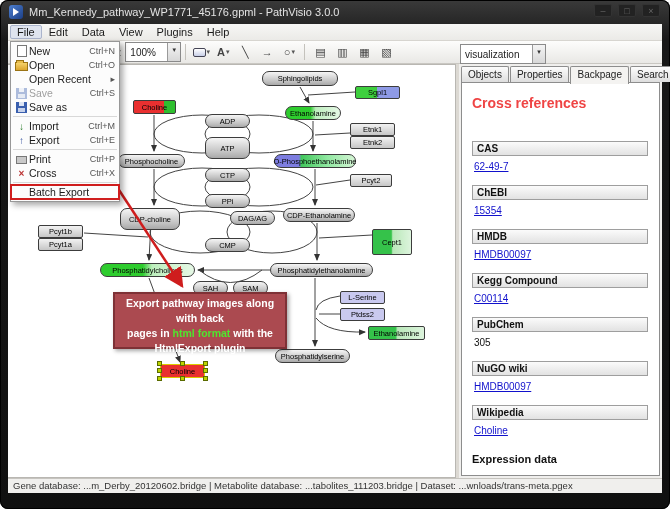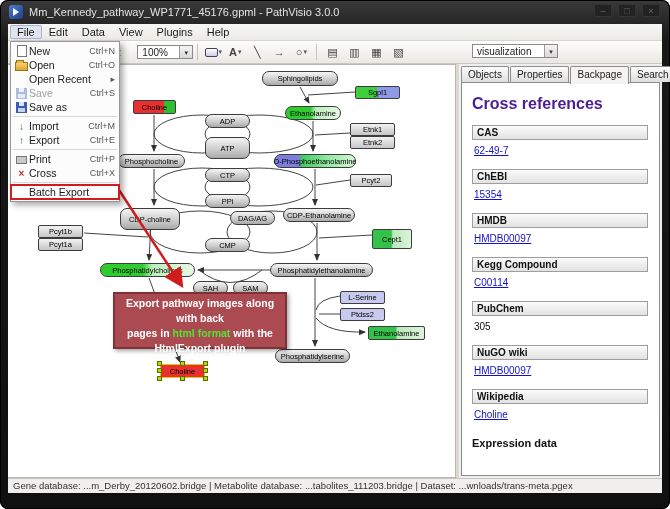--- a/index.html
+++ b/index.html
@@ -20,21 +20,21 @@
   .client{position:absolute;left:8px;top:24px;width:654px;height:469px;background:#f0efed;}
 
   .menubar{position:absolute;left:0;top:0;right:0;height:17px;background:linear-gradient(#f7f7f5,#ebeae7);border-bottom:1px solid #d7d5d0;display:flex;align-items:center;padding-left:2px;font-size:11px;color:#1a1a1a;}
   .menu{padding:1px 7px;border-radius:2px;}
   .menu.open{background:#dfe4ef;border:1px solid #aab4cc;padding:0 6px;}
 
   .toolbar{position:absolute;left:0;top:17px;right:0;height:23px;background:linear-gradient(#fdfdfc,#e9e8e5);border-bottom:1px solid #c9c7c2;display:flex;align-items:center;padding:0 4px;font-size:10px;color:#222;}
   .tb-btn{min-width:20px;height:18px;margin:0 1px;display:flex;align-items:center;justify-content:center;border:1px solid transparent;border-radius:2px;font-size:11px;color:#444;}
   .tb-sep{width:1px;height:16px;background:#c4c2bc;margin:0 4px;}
   .tb-caret{font-size:7px;color:#555;margin-left:1px;}
-  .combo{height:14px;background:#fff;border:1px solid #8a8a8a;display:flex;align-items:center;font-size:10px;margin-left:12px;}
+  .combo{height:20px;background:#fff;border:1px solid #8a8a8a;display:flex;align-items:center;font-size:10px;}
   .combo .val{padding:0 4px;flex:1;white-space:nowrap;overflow:hidden;}
   .combo .dd{width:13px;height:100%;background:linear-gradient(#f4f4f4,#d8d8d8);border-left:1px solid #9a9a9a;text-align:center;font-size:7px;line-height:14px;color:#333;}
   .zoom-label{margin:0 4px 0 6px;}
   .combo-zoom{width:56px;}
   .combo-viz{position:absolute;left:452px;top:3px;width:86px;}
 
   .ic-page{width:10px;height:12px;background:#fff;border:1px solid #777;}
   .ic-folder{position:relative;width:13px;height:9px;background:linear-gradient(#f6d26a,#dca62e);border:1px solid #9a7314;margin-top:3px;}
   .ic-folder::before{content:"";position:absolute;left:0;top:-3px;width:6px;height:2px;background:#e8bc4a;border:1px solid #9a7314;border-bottom:none;}
   .ic-disk{position:relative;width:11px;height:11px;background:#3a5fae;}
@@ -89,21 +89,21 @@
   .mi-print{width:11px;height:8px;background:#c9c9c9;border:1px solid #777;margin-top:2px;}
 
   
   .overlay-arrow{position:absolute;left:0;top:0;z-index:30;pointer-events:none;}
 
   
   .tabs{position:absolute;left:2px;top:2px;right:2px;height:17px;display:flex;gap:1px;}
   .tab{padding:2px 6px 0 6px;font-size:10px;color:#222;background:linear-gradient(#fcfcfc,#dedede);border:1px solid #8d8d8d;border-bottom:none;border-radius:2px 2px 0 0;height:16px;}
   .tab.active{background:#f4f3f1;height:18px;position:relative;z-index:2;}
   .panel-body{position:absolute;left:2px;top:18px;right:2px;bottom:2px;background:#ffffff;border:1px solid #8d8d8d;padding:8px 10px;overflow:hidden;}
-  .xref-title{color:#4c1d95;font-weight:bold;font-size:16px;margin:4px 0 12px 0;}
+  .xref-title{color:#ef4444;font-weight:bold;font-size:14px;margin:4px 0 30px 0;}
   .xref-header{width:176px;height:15px;line-height:14px;background:linear-gradient(#fbfbfb,#e2e2e2);border:1px solid #9e9e9e;font-weight:bold;font-size:10px;padding-left:4px;color:#111;}
   .xref-value{display:inline-block;font-size:10px;margin:5px 0 13px 2px;}
   a.xref-link{color:#1111cc;text-decoration:underline;}
   .xref-plain{color:#111;}
   .expr-title{font-weight:bold;font-size:11px;color:#111;margin-top:4px;}
 
   .statusbar{position:absolute;left:0;bottom:0;right:0;height:15px;background:#f0efed;border-top:1px solid #c6c4bf;font-size:9.5px;line-height:14px;color:#333;padding-left:5px;white-space:nowrap;overflow:hidden;}
 </style>
 </head>
 <body>
@@ -295,21 +295,21 @@
             </div>
             <div class="node n-pill-gray" style="left: 112px; top: 143px; width: 60px; height: 22px;">
               <span>CDP-choline</span>
             </div>
             <div class="node n-pill-gray" style="left: 222px; top: 146px; width: 45px; height: 14px;">
               <span>DAG/AG</span>
             </div>
             <div class="node n-pill-gray" style="left: 275px; top: 143px; width: 72px; height: 14px;">
               <span>CDP-Ethanolamine</span>
             </div>
-            <div class="node n-gene-green" style="left: 364px; top: 164px; width: 40px; height: 20px;">
+            <div class="node n-gene-green" style="left: 364px; top: 164px; width: 40px; height: 26px;">
               <span>Cept1</span>
             </div>
             <div class="node n-gene-gray" style="left: 30px; top: 160px; width: 45px; height: 13px;">
               <span>Pcyt1b</span>
             </div>
             <div class="node n-gene-gray" style="left: 30px; top: 173px; width: 45px; height: 13px;">
               <span>Pcyt1a</span>
             </div>
             <div class="node n-pill-gray" style="left: 197px; top: 173px; width: 45px; height: 14px;">
               <span>CMP</span>

